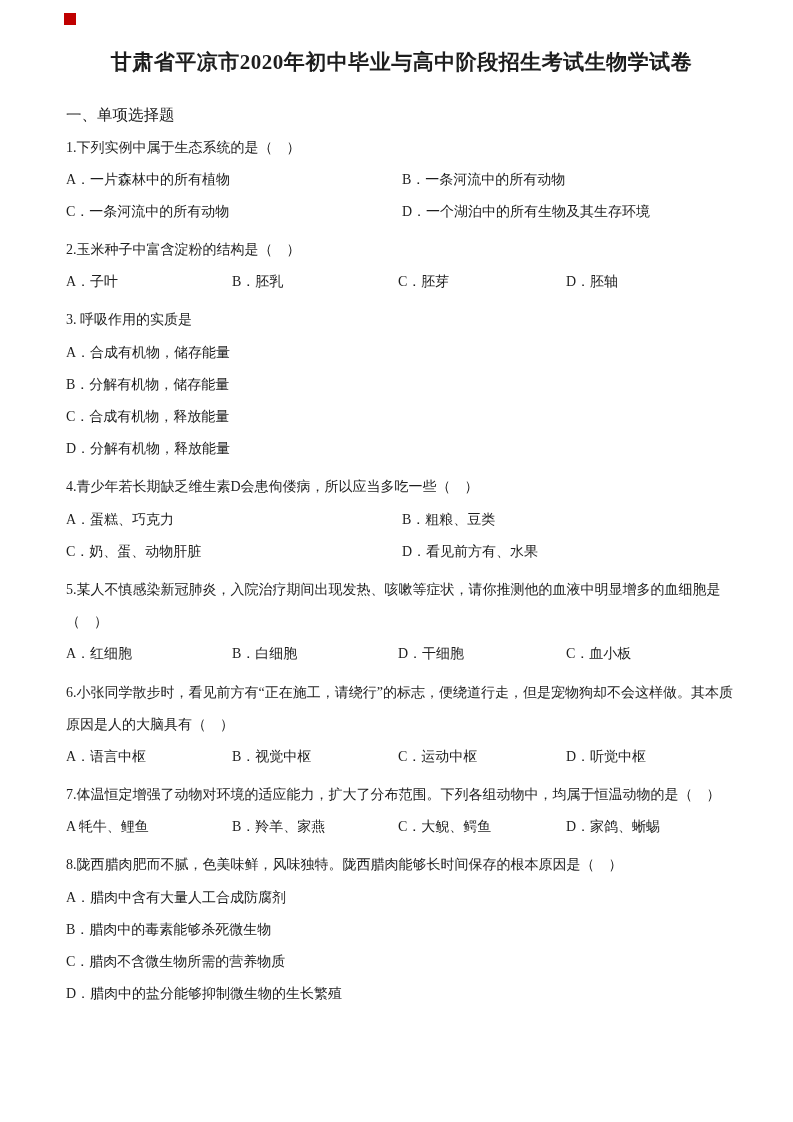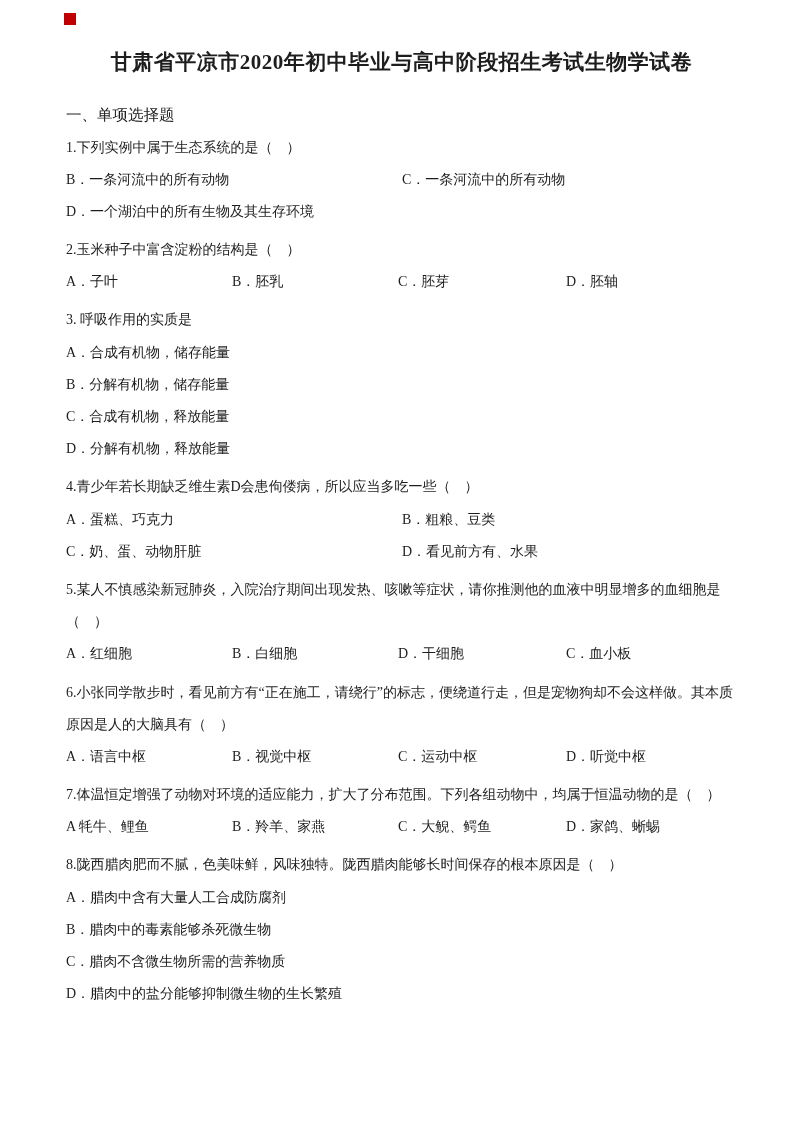--- a/index.html
+++ b/index.html
@@ -62,20 +62,21 @@
   <div class="corner-marker"></div>
 
   <div class="title">甘肃省平凉市2020年初中毕业与高中阶段招生考试生物学试卷</div>
 
   <div class="section">
     <div class="section-heading">一、单项选择题</div>
 
     <div class="question">
       <div class="stem">1.下列实例中属于生态系统的是（　）</div>
       <div class="opts opts-2col">
+        <span class="opt">A．一片森林中的所有植物</span>
         <span class="opt">B．一条河流中的所有动物</span>
         <span class="opt">C．一条河流中的所有动物</span>
         <span class="opt">D．一个湖泊中的所有生物及其生存环境</span>
       </div>
     </div>
 
     <div class="question">
       <div class="stem">2.玉米种子中富含淀粉的结构是（　）</div>
       <div class="opts opts-4col">
         <span class="opt">A．子叶</span>

